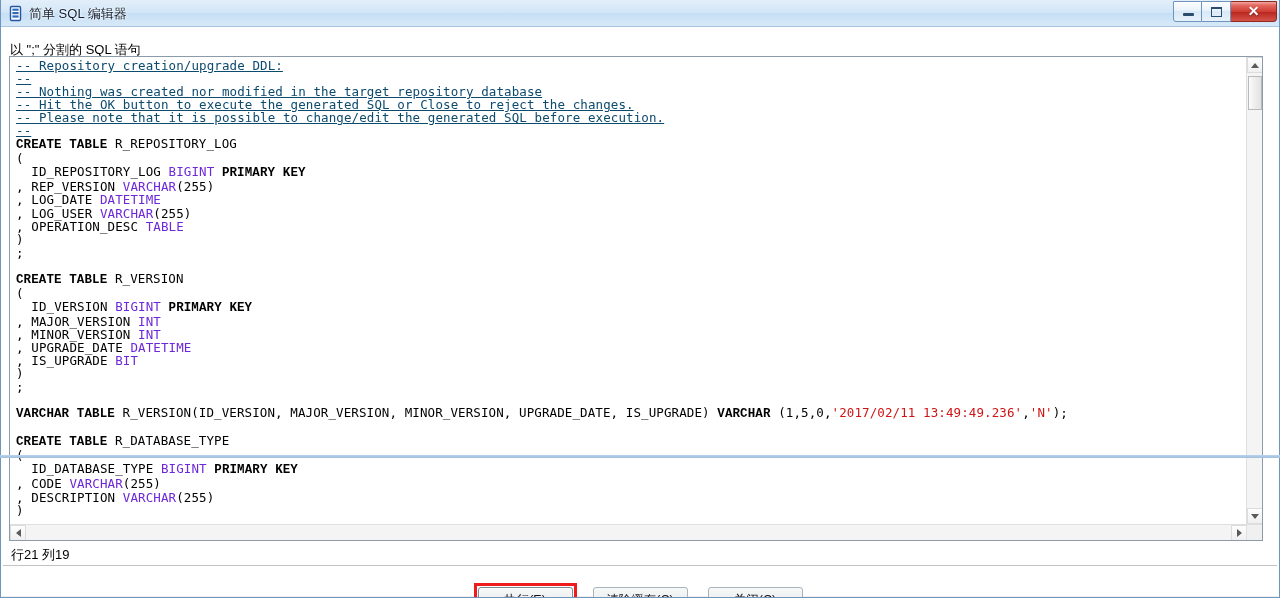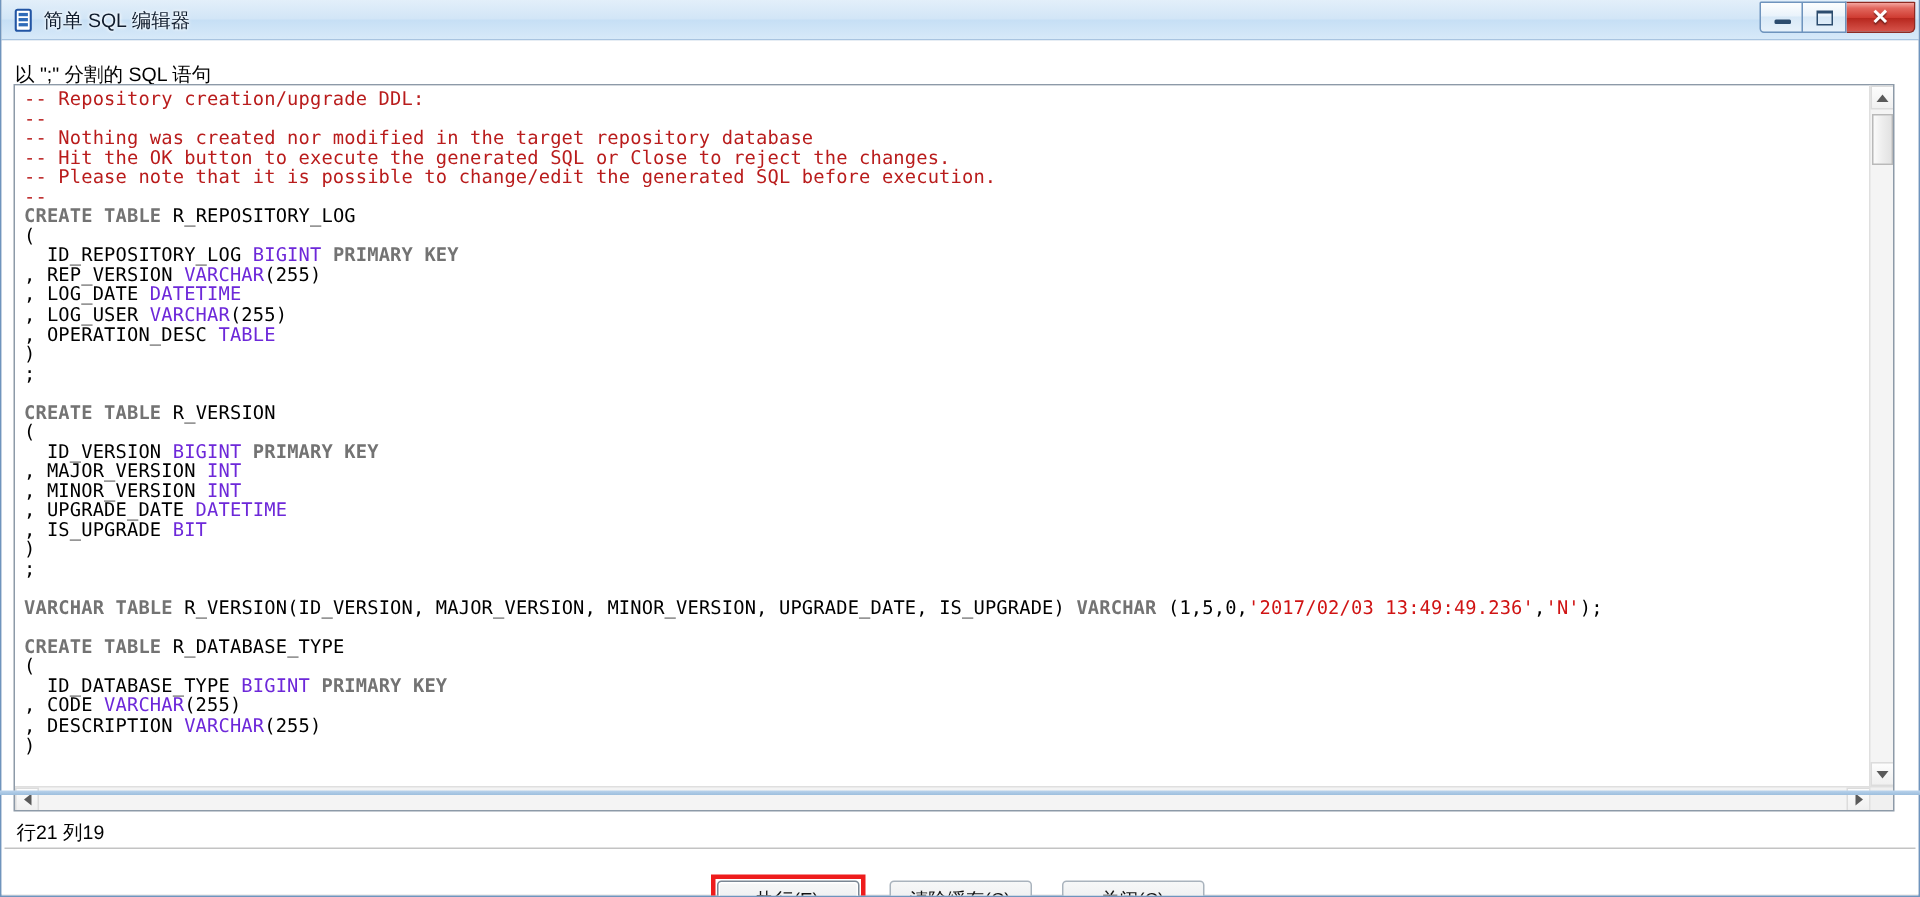--- a/index.html
+++ b/index.html
@@ -9,21 +9,21 @@
     height: 598px;
     overflow: hidden;
     font-family: "Liberation Sans", sans-serif;
     background: #ffffff;
   }
 
   
   #root {
     position: relative;
     width: 1280px;
-    height: 530px;
+    height: 458px;
     background: #ffffff;
   }
   .bg-strip {
     position: absolute;
     left: 0; top: 0;
     width: 1280px; height: 22px;
     background: linear-gradient(to bottom, #cfe3f7 0%, #c2dcf5 55%, #bcd9f4 100%);
     overflow: hidden;
   }
   .bg-ghost {
@@ -162,22 +162,22 @@
   pre.code {
     margin: 0;
     padding: 2px 0 0 6px;
     font-family: "DejaVu Sans Mono", "Liberation Mono", monospace;
     font-size: 12.5px;
     line-height: 13.05px;
     color: #000000;
     white-space: pre;
     letter-spacing: 0.1px;
   }
-  pre.code .cm { color: #b91c1c; }
-  pre.code .kw { color: #737373; font-weight: bold; }
+  pre.code .cm { color: #0c4a6e; text-decoration: underline; }
+  pre.code .kw { color: #000000; font-weight: bold; font-family: Liberation Mono, monospace; }
   pre.code .ty { color: #6d28d9; }
   pre.code .st { color: #d01414; }
 
   
   .vsb {
     position: absolute;
     right: 0; top: 0;
     width: 16px; height: 467px;
     background: #f4f4f4;
     border-left: 1px solid #dfdfdf;
@@ -368,21 +368,21 @@
 <span class="kw">CREATE</span> <span class="kw">TABLE</span> R_VERSION
 (
   ID_VERSION <span class="ty">BIGINT</span> <span class="kw">PRIMARY</span> <span class="kw">KEY</span>
 , MAJOR_VERSION <span class="ty">INT</span>
 , MINOR_VERSION <span class="ty">INT</span>
 , UPGRADE_DATE <span class="ty">DATETIME</span>
 , IS_UPGRADE <span class="ty">BIT</span>
 )
 ;
 
-<span class="kw">VARCHAR</span> <span class="kw">TABLE</span> R_VERSION(ID_VERSION, MAJOR_VERSION, MINOR_VERSION, UPGRADE_DATE, IS_UPGRADE) <span class="kw">VARCHAR</span> (1,5,0,<span class="st">'2017/02/03 13:49:49.236'</span>,<span class="st">'N'</span>);
+<span class="kw">VARCHAR</span> <span class="kw">TABLE</span> R_VERSION(ID_VERSION, MAJOR_VERSION, MINOR_VERSION, UPGRADE_DATE, IS_UPGRADE) <span class="kw">VARCHAR</span> (1,5,0,<span class="st">'2017/02/11 13:49:49.236'</span>,<span class="st">'N'</span>);
 
 <span class="kw">CREATE</span> <span class="kw">TABLE</span> R_DATABASE_TYPE
 (
   ID_DATABASE_TYPE <span class="ty">BIGINT</span> <span class="kw">PRIMARY</span> <span class="kw">KEY</span>
 , CODE <span class="ty">VARCHAR</span>(255)
 , DESCRIPTION <span class="ty">VARCHAR</span>(255)
 )</pre>
         </div>
 
         <div class="vsb">

